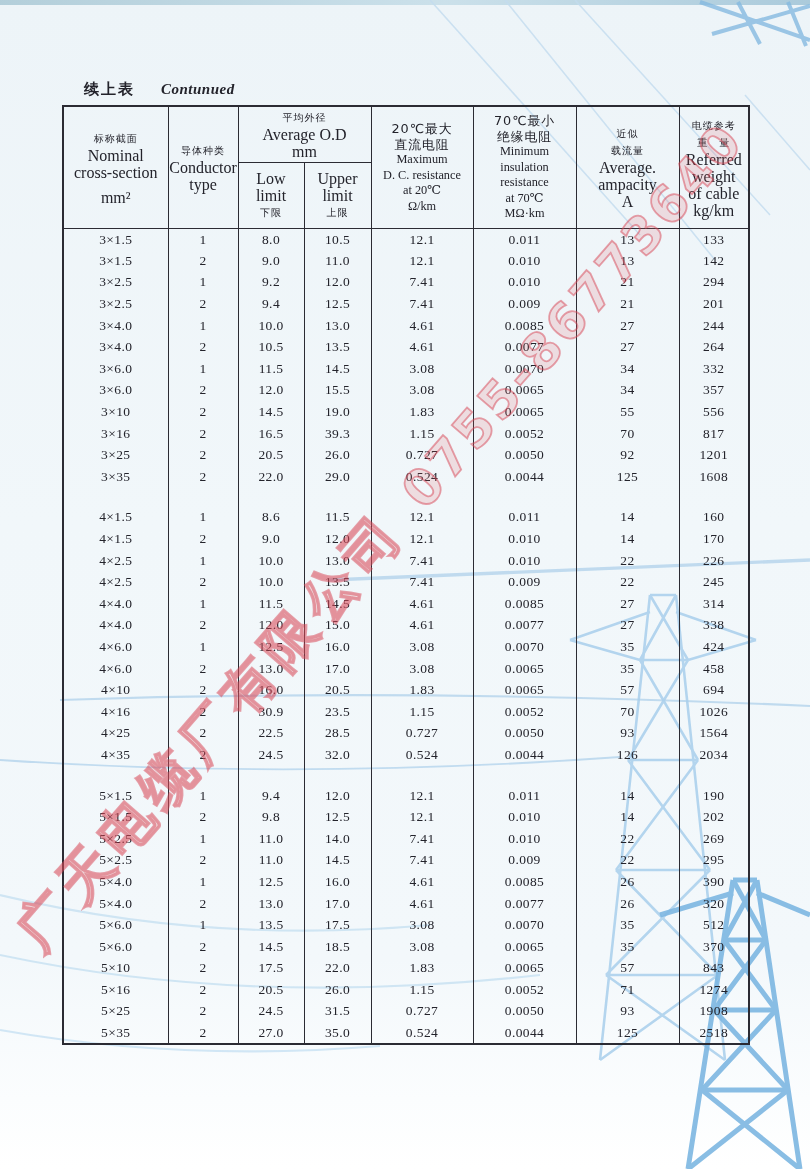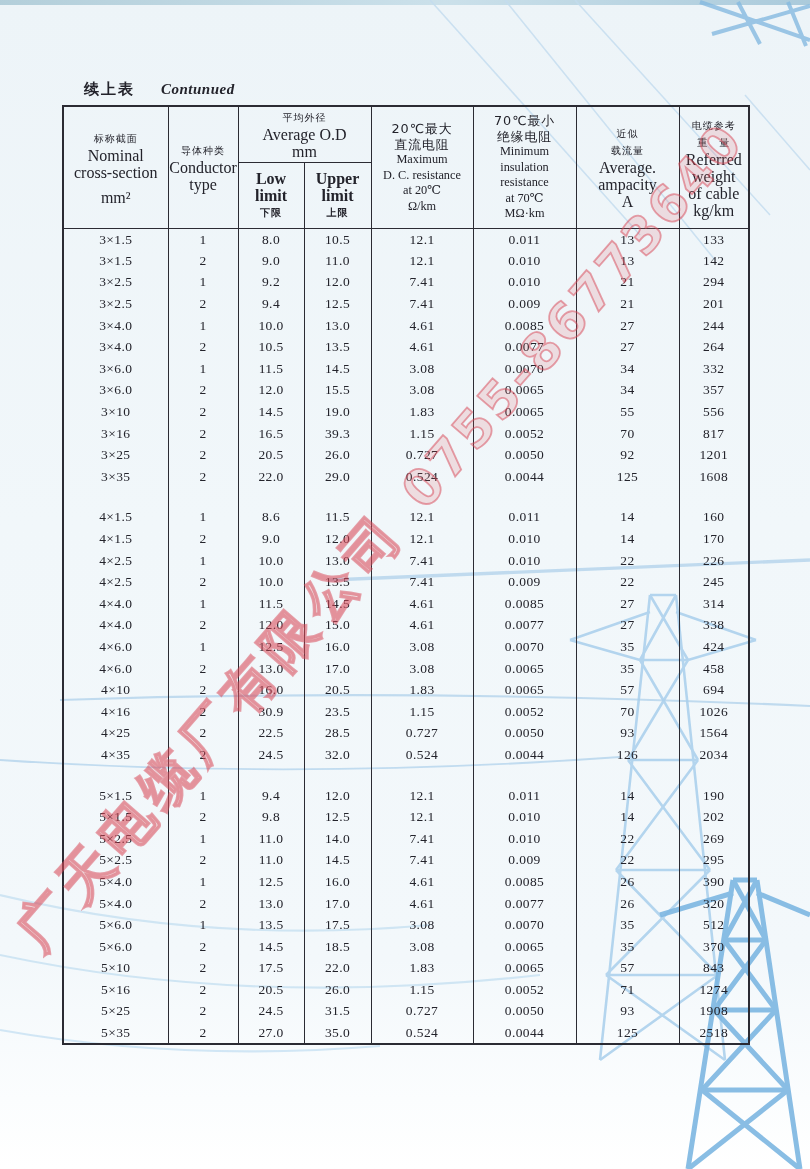--- a/index.html
+++ b/index.html
@@ -32,21 +32,21 @@
   .spec .small .zh{font-size:12.8px;}
   .spec .unit-gap{margin-top:8px;}
   .spec tbody td{
     border-left:1.8px solid #2b2b33;border-right:1.8px solid #2b2b33;
     text-align:center;vertical-align:middle;
     font-size:13.5px;letter-spacing:.4px;padding:0;
   }
   .spec tbody tr{height:21.6px;}
   .spec tbody tr.sep-row{height:19px;}
   .spec thead tr.r1 th{height:53px;}
-  .spec thead tr.r2 th{height:63px;font-weight:bold;}
+  .spec thead tr.r2 th{height:63px;}
   .watermark{
     position:absolute;left:28px;top:905px;width:1200px;z-index:2;
     transform:rotate(-49deg);transform-origin:0 50%;
     font-family:"DejaVu Sans","Liberation Sans",sans-serif;
     font-size:54px;font-weight:bold;letter-spacing:8px;white-space:nowrap;
     color:rgba(222,84,96,0.16);
     -webkit-text-stroke:1.8px rgba(215,70,85,0.5);
     pointer-events:none;
   }
   .watermark .phone{font-size:50px;letter-spacing:4px;}

